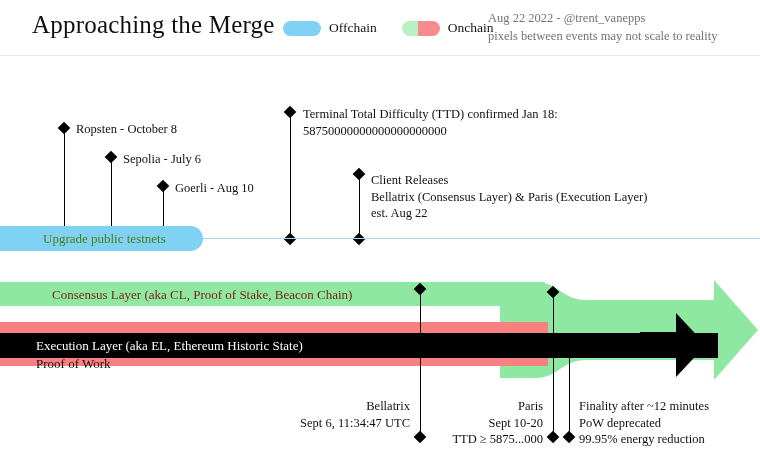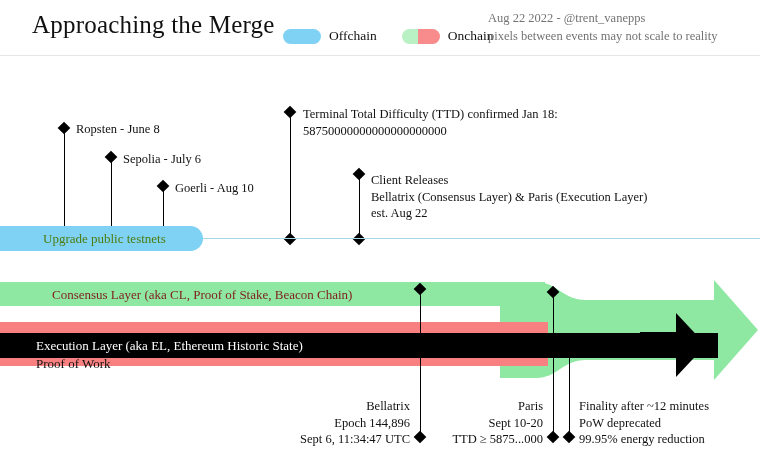--- a/index.html
+++ b/index.html
@@ -14,21 +14,21 @@
   #root{position:relative;width:760px;height:474px;}
 
   
   .header{position:absolute;left:0;top:0;width:760px;height:48px;background:#fff;}
   .header-divider{position:absolute;left:0;top:55px;width:760px;height:1px;background:#e6e6e6;}
   .title{
     position:absolute;left:32px;top:11px;
     font-size:25px;font-weight:400;letter-spacing:.2px;
     color:#111;white-space:nowrap;
   }
-  .legend{position:absolute;left:283px;top:28px;display:flex;align-items:center;gap:9px;}
+  .legend{position:absolute;left:283px;top:20px;display:flex;align-items:center;gap:9px;}
   .legend-item{display:flex;align-items:center;gap:8px;}
   .pill{width:38px;height:15px;border-radius:8px;display:block;}
   .pill-off{background:#7fd2f3;}
   .pill-on{background:linear-gradient(90deg,#b9f0c4 0%,#b9f0c4 42%,#f88b8b 42%,#f88b8b 100%);}
   .legend-label{font-size:13.5px;color:#111;white-space:nowrap;}
   .byline{
     position:absolute;left:488px;top:9px;
     font-size:12.5px;line-height:18px;color:#737373;white-space:nowrap;
   }
 
@@ -85,21 +85,21 @@
     <div class="byline">
       <div>Aug 22 2022 - @trent_vanepps</div>
       <div>pixels between events may not scale to reality</div>
     </div>
     <div class="header-divider"></div>
   </div>
 
   <div class="marker" style="left:64px;top:128px;height:112px;"></div>
   <div class="dia" style="left:64px;top:128px;"></div>
   <div class="dia" style="left:64px;top:239px;"></div>
-  <div class="etext" style="left:76px;top:121px;">Ropsten - June 8</div>
+  <div class="etext" style="left:76px;top:121px;">Ropsten - October 8</div>
 
   <div class="marker" style="left:111px;top:157px;height:83px;"></div>
   <div class="dia" style="left:111px;top:157px;"></div>
   <div class="dia" style="left:111px;top:239px;"></div>
   <div class="etext" style="left:123px;top:151px;">Sepolia - July 6</div>
 
   <div class="marker" style="left:163px;top:186px;height:54px;"></div>
   <div class="dia" style="left:163px;top:186px;"></div>
   <div class="dia" style="left:163px;top:239px;"></div>
   <div class="etext" style="left:175px;top:180px;">Goerli - Aug 10</div>
@@ -140,21 +140,20 @@
   <svg class="black-head" viewBox="0 0 66 64" preserveAspectRatio="none">
     <path d="M0,19 L36,19 L36,0 L66,32 L36,64 L36,45 L0,45 Z" fill="#000000"></path>
   </svg>
 
   <div class="marker" style="left:420px;top:289px;height:45px;"></div>
   <div class="dia" style="left:420px;top:289px;"></div>
   <div class="marker" style="left:420px;top:357px;height:80px;"></div>
   <div class="dia" style="left:420px;top:437px;"></div>
   <div class="bot-label ta-right" style="left:236px;top:398px;width:174px;">
     <div>Bellatrix</div>
-    <div>Epoch 144,896</div>
     <div>Sept 6, 11:34:47 UTC</div>
   </div>
 
   <div class="marker" style="left:553px;top:292px;height:42px;"></div>
   <div class="dia" style="left:553px;top:292px;"></div>
   <div class="marker" style="left:553px;top:357px;height:80px;"></div>
   <div class="dia" style="left:553px;top:437px;"></div>
   <div class="bot-label ta-right" style="left:423px;top:398px;width:120px;">
     <div>Paris</div>
     <div>Sept 10-20</div>

